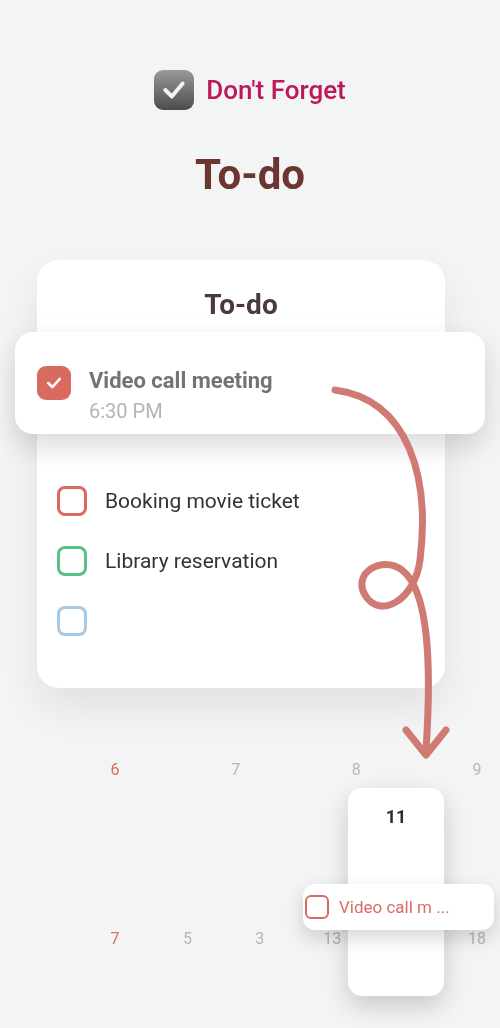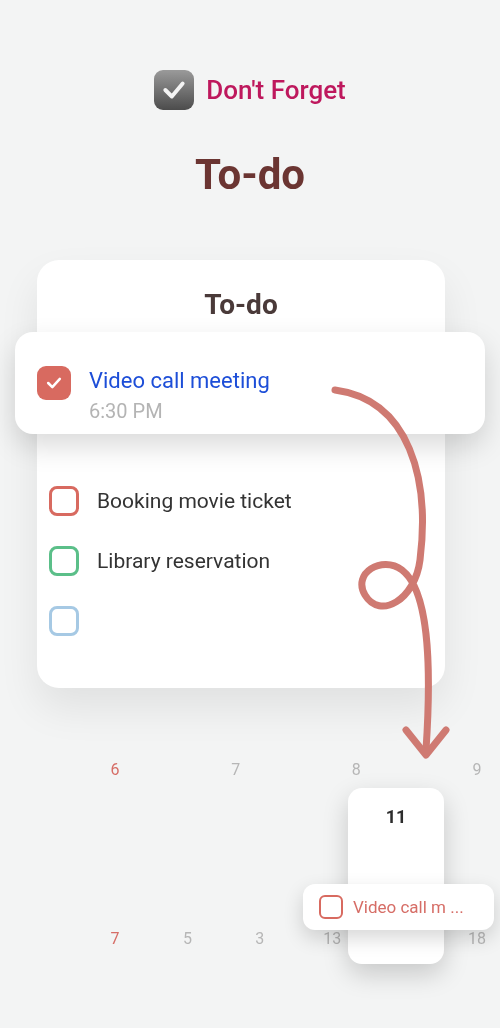--- a/index.html
+++ b/index.html
@@ -81,28 +81,28 @@
     height: 34px;
     border-radius: 9px;
     background: #d86a60;
     display: flex;
     align-items: center;
     justify-content: center;
     flex-shrink: 0;
   }
   .check-filled svg { width: 20px; height: 20px; }
   .highlight-text { margin-left: 18px; }
-  .highlight-title { font-size: 22px; color: #1d4ed8; font-weight: 400; margin-top: 25px; }
+  .highlight-title { font-size: 22px; color: #737373; font-weight: 700; margin-top: 25px; }
   .highlight-time  { font-size: 20px; color: #b4b4b4; margin-top: 6px; }
 
   
   .todo-list {
     position: absolute;
     top: 212px;
-    left: 12px;
+    left: 20px;
     right: 20px;
   }
   .todo-item {
     display: flex;
     align-items: center;
     gap: 18px;
     height: 58px;
   }
   .todo-item + .todo-item { margin-top: 2px; }
   .checkbox-empty {
@@ -138,21 +138,21 @@
     color: #b6b6b6;
   }
   .cal-day.red { color: #d66d66; }
 
   
   .cal-highlight {
     position: absolute;
     left: 348px;
     top: 788px;
     width: 96px;
-    height: 176px;
+    height: 208px;
     background: #ffffff;
     border-radius: 14px;
     box-shadow: 0 10px 26px rgba(0,0,0,0.18);
     text-align: center;
     padding-top: 18px;
   }
   .cal-highlight-day {
     font-size: 18px;
     font-weight: 700;
     color: #2d2d2d;
@@ -163,21 +163,21 @@
     position: absolute;
     left: 303px;
     top: 884px;
     width: 191px;
     height: 46px;
     background: #ffffff;
     border-radius: 12px;
     box-shadow: 0 8px 20px rgba(0,0,0,0.16);
     display: flex;
     align-items: center;
-    padding: 0 16px;
+    padding: 0 2px;
     gap: 10px;
     text-align: right;
   }
   .event-chip .checkbox-empty { width:24px; height:24px; border-radius:6px; border-width:2.5px; }
   .event-chip-label {
     font-size: 17px;
     color: #d66d66;
     white-space: nowrap;
     overflow: hidden;
   }

